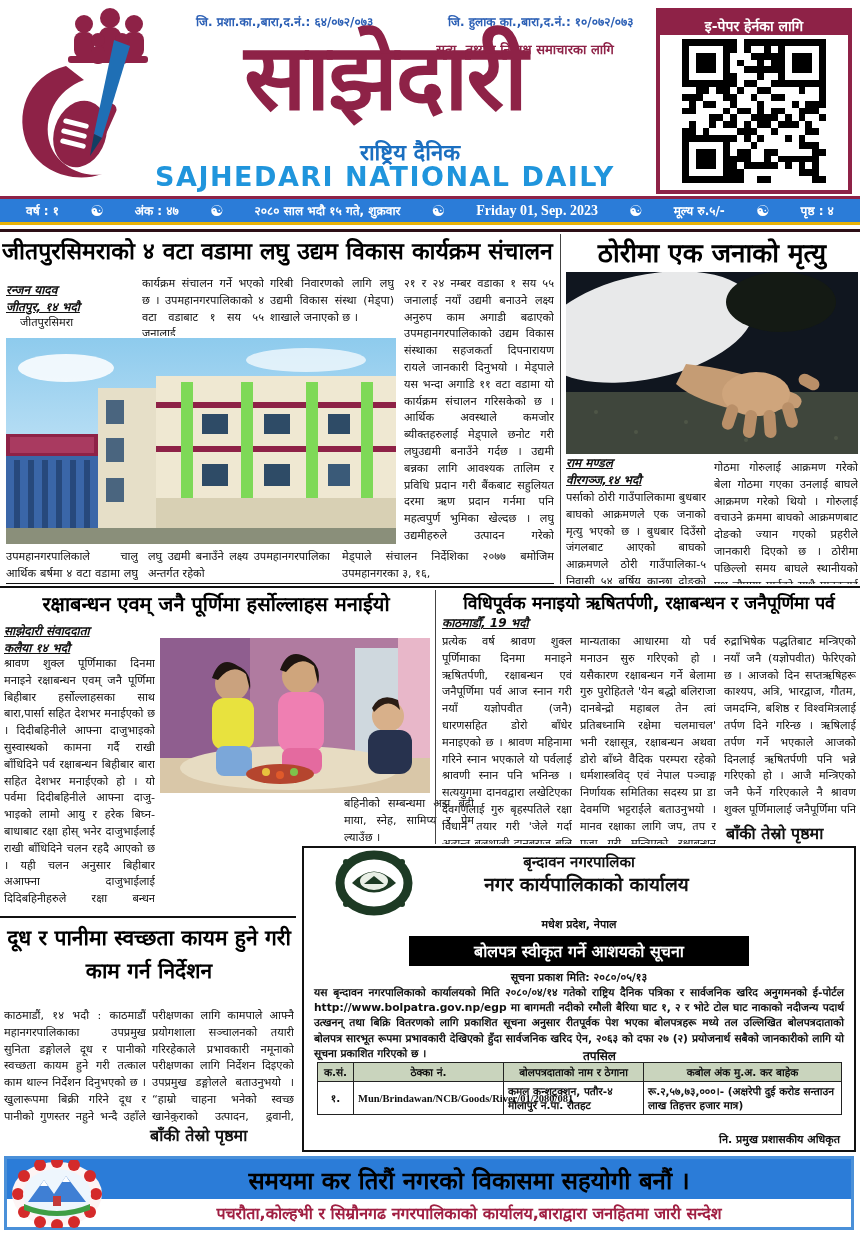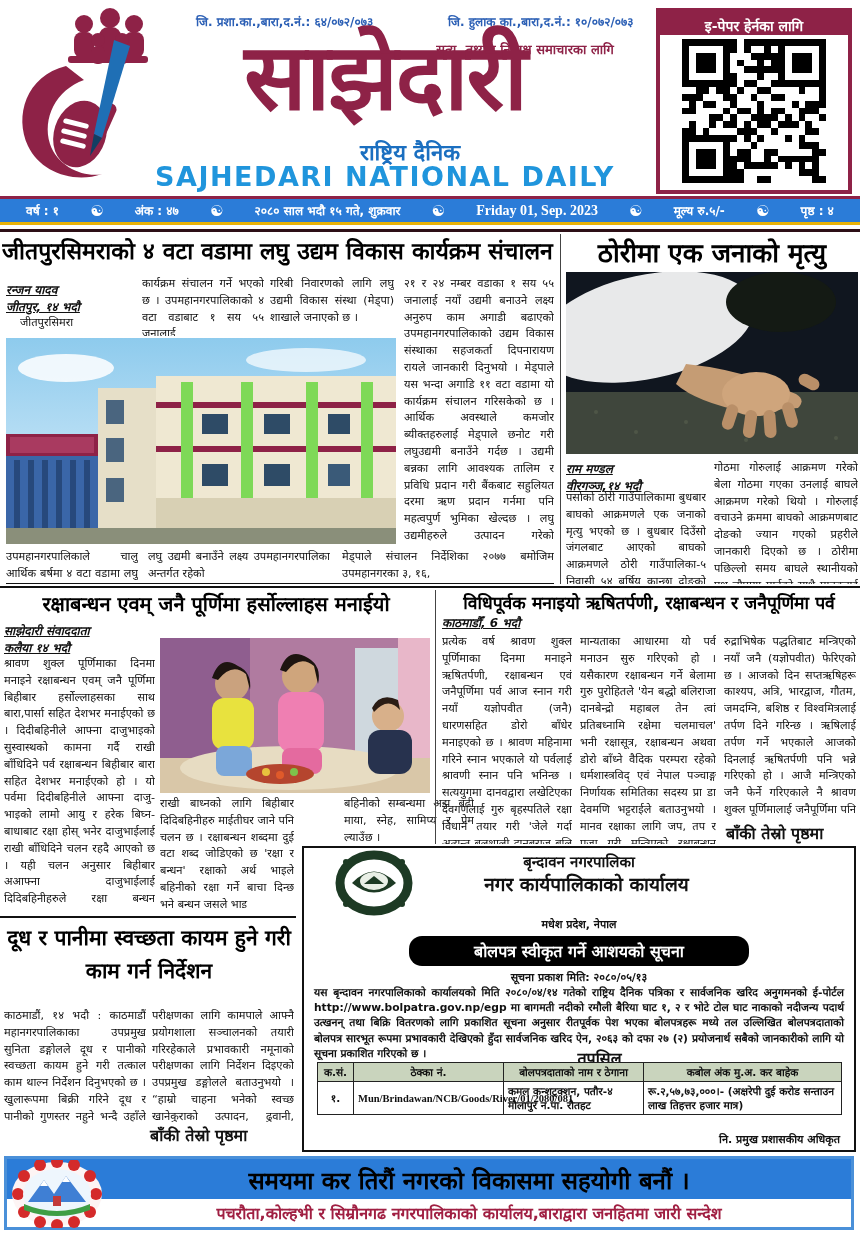--- a/index.html
+++ b/index.html
@@ -45,24 +45,24 @@
   .hrule { background:#111; }
   .photo-frame { overflow:hidden; }
   .photo-frame svg { display:block; }
 
   
   .notice { border:2.5px solid #111; background:#fff; }
   .notice .org   { font-size:15px;  font-weight:bold; text-align:center; }
   .notice .office{ font-size:19px;  font-weight:bold; text-align:center; }
   .notice .addr  { font-size:11px;  font-weight:bold; text-align:center; }
   .notice .banner{ background:#000; color:#fff; font-size:16px; font-weight:bold;
-                   text-align:center; width:340px; margin:0 auto; padding:4px 0; white-space:nowrap;border-radius:13px; }
+                   text-align:center; width:340px; margin:0 auto; padding:4px 0; white-space:nowrap; }
   .notice .ndate { font-size:11px; font-weight:bold; text-align:center; }
   .notice .nbody { font-size:10.7px; font-weight:600; line-height:1.42; text-align:justify; }
-  .notice .tapsil{ font-size:16px; font-weight:bold; text-align:center;padding-left:41px; }
+  .notice .tapsil{ font-size:12px; font-weight:bold; text-align:center;padding-left:41px; }
   .notice table  { border-collapse:collapse; width:524px; table-layout:fixed; }
   .notice th, .notice td { border:1.2px solid #222; font-size:10.5px; padding:2px 4px; vertical-align:middle; }
   .notice th { background:#c9d4bd; font-weight:bold; text-align:center; }
   .notice td { font-weight:600; }
   .notice .sig { font-size:11px; font-weight:bold; text-align:right; }
   .mono-cell { font-family:"Liberation Serif", serif; font-weight:bold; }
 
   
   .footer-box { border:3px solid #4a90d9; background:#fff; }
   .footer-blue { background:#2b7cd8; height:40px; display:flex; align-items:center; justify-content:center; }
@@ -468,21 +468,21 @@
         <ellipse cx="190" cy="122" rx="34" ry="22" fill="#cfa57c"></ellipse>
         <g fill="#b98f68">
           <rect x="158" y="132" width="12" height="26" rx="6" transform="rotate(18 164 145)"></rect>
           <rect x="178" y="138" width="12" height="28" rx="6" transform="rotate(8 184 152)"></rect>
           <rect x="198" y="138" width="12" height="28" rx="6" transform="rotate(-4 204 152)"></rect>
           <rect x="218" y="130" width="12" height="26" rx="6" transform="rotate(-16 224 143)"></rect>
           <rect x="232" y="104" width="22" height="12" rx="6" transform="rotate(28 243 110)"></rect>
         </g>
       </svg>
     </div>
-    <div class="abs" style="left:2px; top:226px; width:140px;">
+    <div class="abs" style="left:2px; top:220px; width:140px;">
       <div class="byline">राम मण्डल</div>
       <div class="byline">वीरगञ्ज,१४ भदौ</div>
     </div>
     <div class="body-txt abs" style="left:2px; top:256px; width:140px; height:94px;">पर्साको ठोरी गाउँपालिकामा बुधबार बाघको आक्रमणले एक जनाको मृत्यु भएको छ ।   बुधबार दिउँसो जंगलबाट आएको बाघको आक्रमणले ठोरी गाउँपालिका-५ निवासी ५४ बर्षिय कान्छा दोङको मृत्यु भएको हो ।</div>
     <div class="body-txt abs" style="left:150px; top:226px; width:144px; height:124px;">गोठमा गोरुलाई आक्रमण गरेको बेला गोठमा गएका उनलाई बाघले आक्रमण गरेको थियो ।   गोरुलाई वचाउने क्रममा बाघको आक्रमणबाट दोङको ज्यान गएको प्रहरीले जानकारी दिएको छ । ठोरीमा पछिल्लो समय बाघले स्थानीयको पशु चौपाया मार्नुको साथै मानबलाई समेत आक्रमण गर्ने गरेको छ ।</div>
   </div>
 
   <div class="abs hrule" style="left:0; top:586px; width:860px; height:2px;"></div>
 
   <div class="abs" style="left:0; top:590px; width:432px; height:320px;">
@@ -515,29 +515,28 @@
         <circle cx="228" cy="78" r="16" fill="#d8b08a"></circle>
         <path d="M212 70 Q220 54 238 62 L240 72 Q228 58 214 74 Z" fill="#2a1c14"></path>
         <rect x="208" y="92" width="44" height="44" rx="12" fill="#27324e"></rect>
 
         <ellipse cx="120" cy="136" rx="34" ry="10" fill="#b5452e"></ellipse>
         <circle cx="106" cy="134" r="4" fill="#e8c23e"></circle>
           <circle cx="120" cy="137" r="4" fill="#e05a2a"></circle>
           <circle cx="134" cy="134" r="4" fill="#7ec24b"></circle>
       </svg>
     </div>
-    <div class="body-txt abs" style="left:160px; top:206px; width:134px; height:112px;">राखी बाध्नको लागि बिहीबार दिदिबहिनीहरु माईतीघर जाने पनि चलन छ ।   रक्षाबन्धन शब्दमा दुई वटा शब्द जोडिएको छ 'रक्षा र बन्धन' रक्षाको अर्थ भाइले बहिनीको रक्षा गर्ने बाचा दिन्छ भने बन्धन जसले भाइ</div>
     <div class="body-txt abs" style="left:300px; top:206px; width:130px; height:46px;margin-left:44px;">बहिनीको सम्बन्धमा अझ बढी माया, स्नेह, सामिप्य र प्रेम ल्याउँछ ।</div>
   </div>
 
   <div class="abs vrule" style="left:435px; top:590px; height:254px;"></div>
 
   <div class="abs" style="left:440px; top:590px; width:418px; height:256px;">
     <div class="headline abs" style="left:0; top:0; width:418px; font-size:17.5px;">विधिपूर्वक मनाइयो ऋषितर्पणी, रक्षाबन्धन र जनैपूर्णिमा पर्व</div>
-    <div class="byline abs" style="left:2px; top:24px;">काठमाडौँ, 6 भदौ</div>
+    <div class="byline abs" style="left:2px; top:24px;">काठमाडौँ, 19 भदौ</div>
     <div class="body-txt abs" style="left:2px; top:44px; width:130px; height:210px;">प्रत्येक वर्ष श्रावण शुक्ल पूर्णिमाका दिनमा मनाइने ऋषितर्पणी, रक्षाबन्धन एवं जनैपूर्णिमा पर्व आज स्नान गरी नयाँ यज्ञोपवीत (जनै) धारणसहित डोरो बाँधेर मनाइएको छ ।   श्रावण महिनामा गरिने स्नान भएकाले यो पर्वलाई श्रावणी स्नान पनि भनिन्छ । सत्ययुगमा दानवद्वारा लखेटिएका देवगणलाई गुरु बृहस्पतिले रक्षा विधान तयार गरी 'जेले गर्दा अत्यन्त बलशाली दानबराज बलि बाँधिए, त्यसैले म तिमीलाई बाँध्छु, यसले तिमी सुरक्षित बन, विचलित नहोऊ' भनी डोरो बाँधेर जोगाएका थिए भन्ने पौराणिक</div>
     <div class="body-txt abs" style="left:140px; top:44px; width:136px; height:210px;">मान्यताका आधारमा यो पर्व मनाउन सुरु गरिएको हो ।   यसैकारण रक्षाबन्धन गर्ने बेलामा गुरु पुरोहितले 'येन बद्धो बलिराजा दानबेन्द्रो महाबल तेन त्वां प्रतिबध्नामि रक्षेमा चलमाचल' भनी रक्षासूत्र, रक्षाबन्धन अथवा डोरो बाँध्ने वैदिक परम्परा रहेको धर्मशास्त्रविद् एवं नेपाल पञ्चाङ्ग निर्णायक समितिका सदस्य प्रा डा देवमणि भट्टराईले बताउनुभयो । मानव रक्षाका लागि जप, तप र पूजा गरी मन्त्रिएको रक्षाबन्धन अर्थात् डोरो वैदिक मन्त्रोच्चारण गर्दै ब्राह्मण पुरोहितले यजमानको नाडीमा बाँधिदिएका छन् । स्नानपछि जौँ, तिल र कुशद्वारा ऋषिहरूलाई तर्पण गरी वैदिक</div>
     <div class="body-txt abs" style="left:284px; top:44px; width:132px; height:186px;">रुद्राभिषेक पद्धतिबाट मन्त्रिएको नयाँ जनै (यज्ञोपवीत) फेरिएको छ । आजको दिन सप्तऋषिहरू काश्यप, अत्रि, भारद्वाज, गौतम, जमदग्नि, बशिष्ठ र विश्वमित्रलाई तर्पण दिने गरिन्छ । ऋषिलाई तर्पण गर्ने भएकाले आजको दिनलाई ऋषितर्पणी पनि भन्ने गरिएको हो । आजै मन्त्रिएको जनै फेर्ने गरिएकाले नै श्रावण शुक्ल पूर्णिमालाई जनैपूर्णिमा पनि भनिन्छ ।   वैदिक गुरु परम्पराअनुसार यज्ञोपवीत अर्थात् जनैलाई ब्रह्मसूत्र अथवा ज्ञानको धागोका रूपमा मानिन्छ । जनैका दुई शिखामध्ये एउटा शिखामा रहने तीन डोरालाई ब्रह्मा, विष्णु र</div>
     <div class="continued abs" style="left:286px; top:232px;">बाँकी तेस्रो पृष्ठमा</div>
   </div>
 
   <div class="abs" style="left:0; top:916px; width:298px; height:236px;">
     <div class="hrule abs" style="left:0; top:0; width:296px; height:2px;"></div>
     <div class="headline abs" style="left:2px; top:6px; width:294px; font-size:21px; white-space:normal; line-height:1.55;">दूध र पानीमा स्वच्छता कायम हुने गरी काम गर्न निर्देशन</div>
     <div class="body-txt abs" style="left:4px; top:92px; width:142px; height:118px;">काठमाडौं, १४ भदौ : काठमाडौं महानगरपालिकाका उपप्रमुख सुनिता डङ्गोलले दूध र पानीको स्वच्छता कायम हुने गरी तत्काल काम थाल्न निर्देशन दिनुभएको छ ।   खुलारूपमा बिक्री गरिने दूध र पानीको गुणस्तर नहुने भन्दै उहाँले कृषि तथा पशुपक्षी विभागका अधिकारीलाई नियमित अनुगमन गर्न निर्देशन दिइसकेको जानकारी दिनुभयो । बजारबाट सङ्कलन गरिएका नमूना</div>

